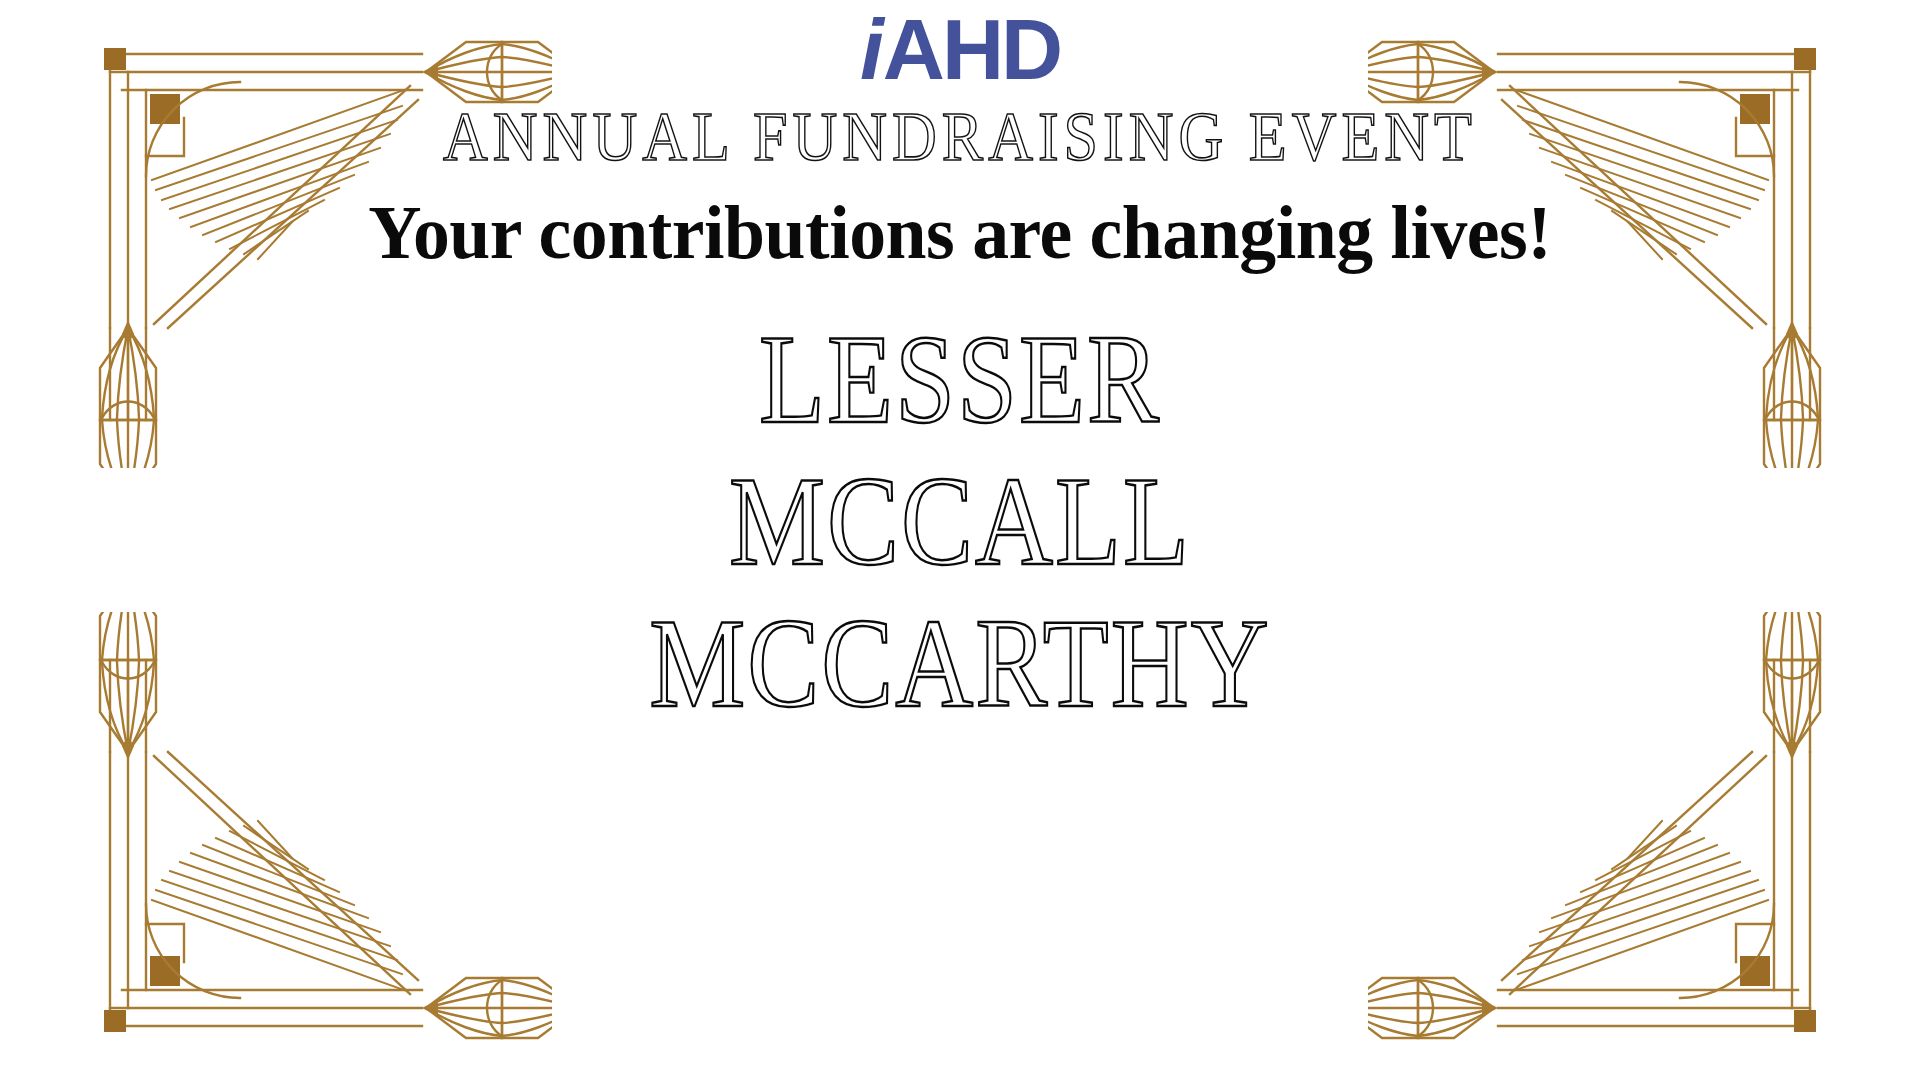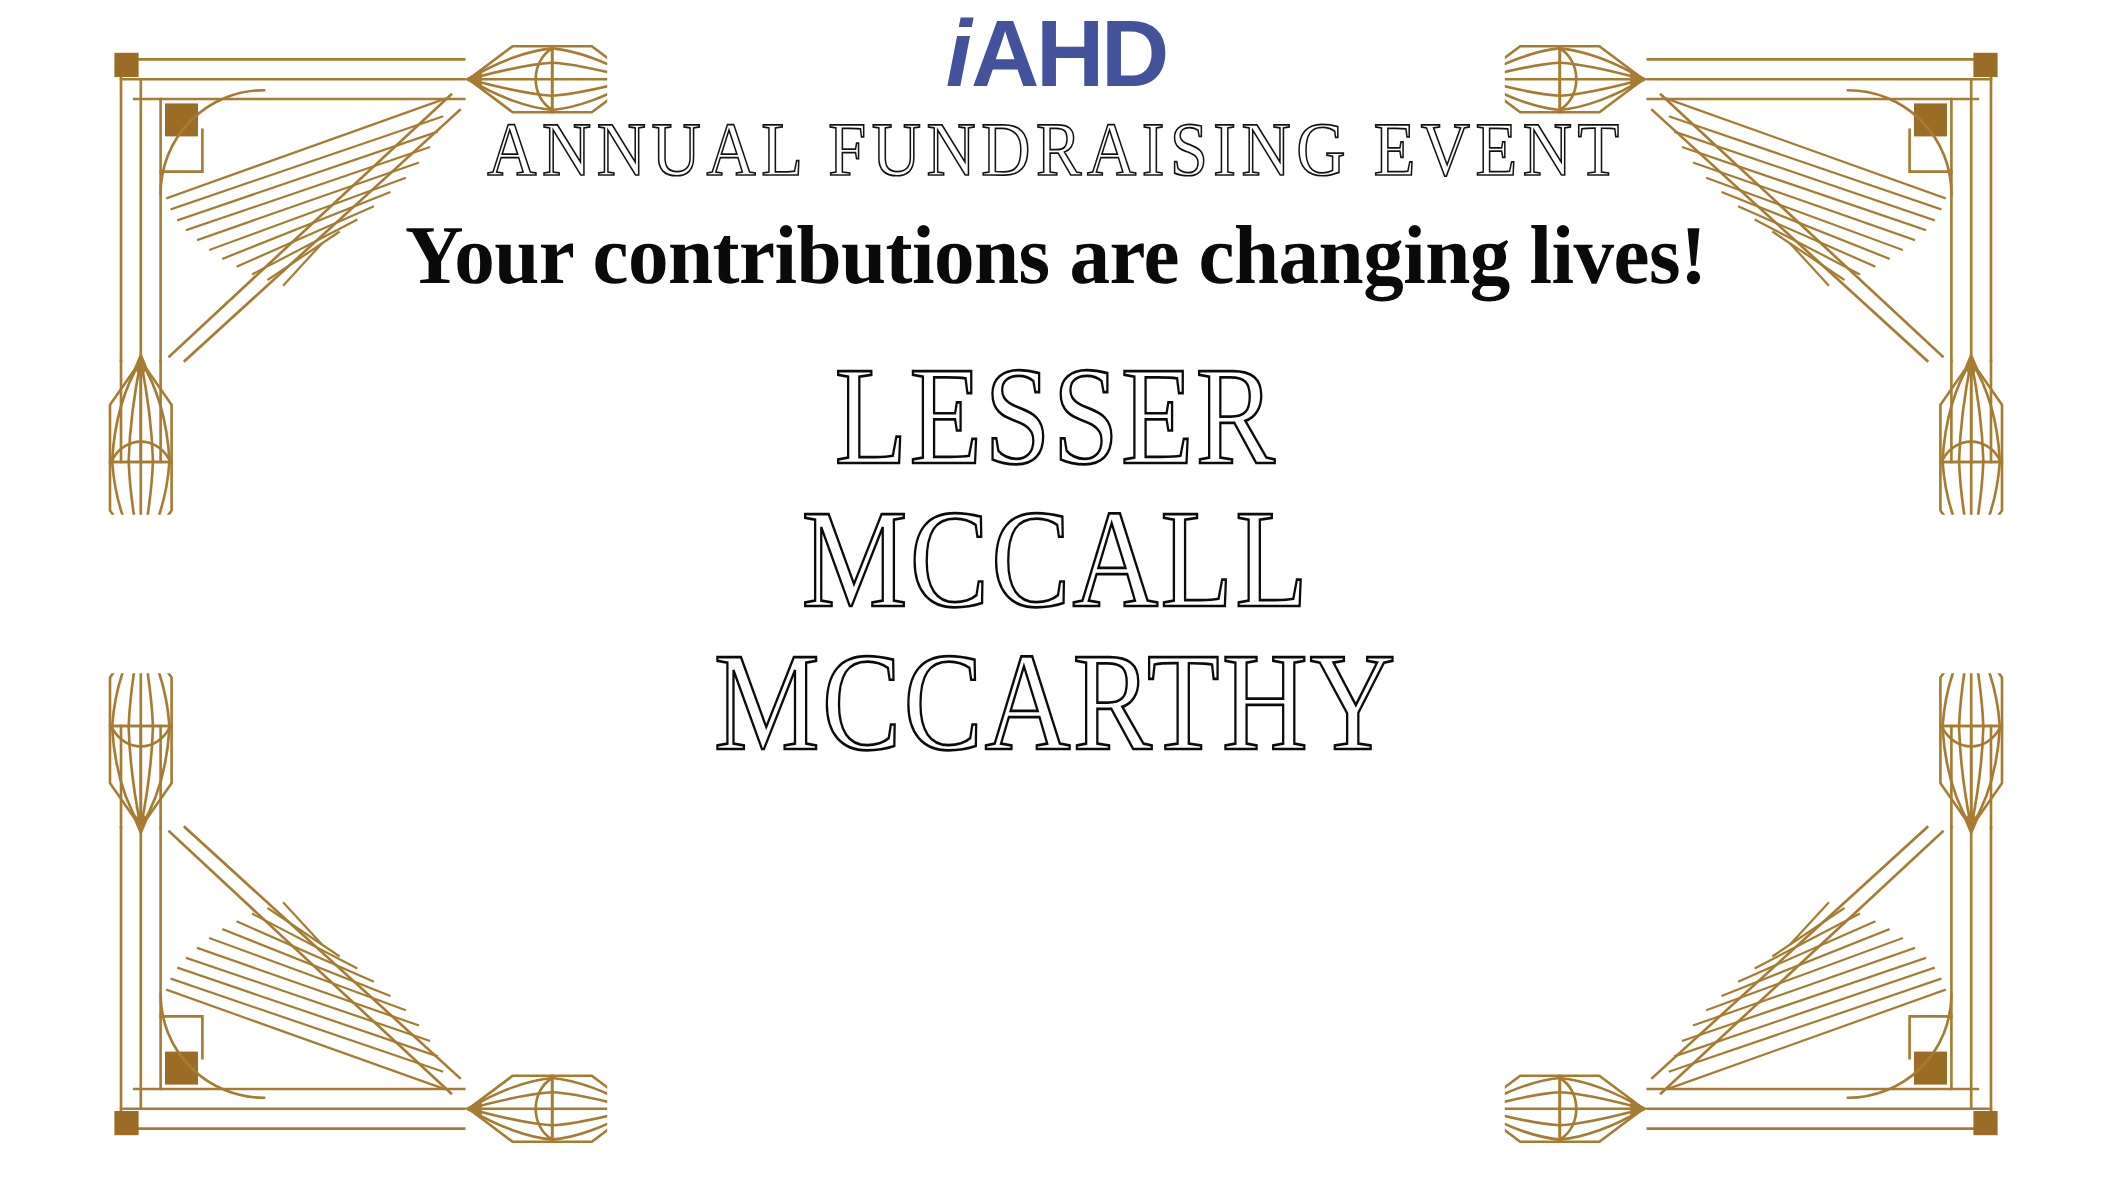--- a/index.html
+++ b/index.html
@@ -95,21 +95,21 @@
     transform: scaleX(0.97);
     white-space: nowrap;
   }
 
   
   .honorees {
     margin-top: 54px;
     display: flex;
     flex-direction: column;
     align-items: center;
-    gap: 22px;
+    gap: 34px;
   }
   .honoree {
     font-family: "Liberation Serif", "DejaVu Serif", serif;
     font-size: 108px;
     line-height: 1;
     letter-spacing: 2px;
     font-weight: 400;
     color: transparent;
     -webkit-text-stroke: 2.1px #0b0b0b;
     text-transform: uppercase;

